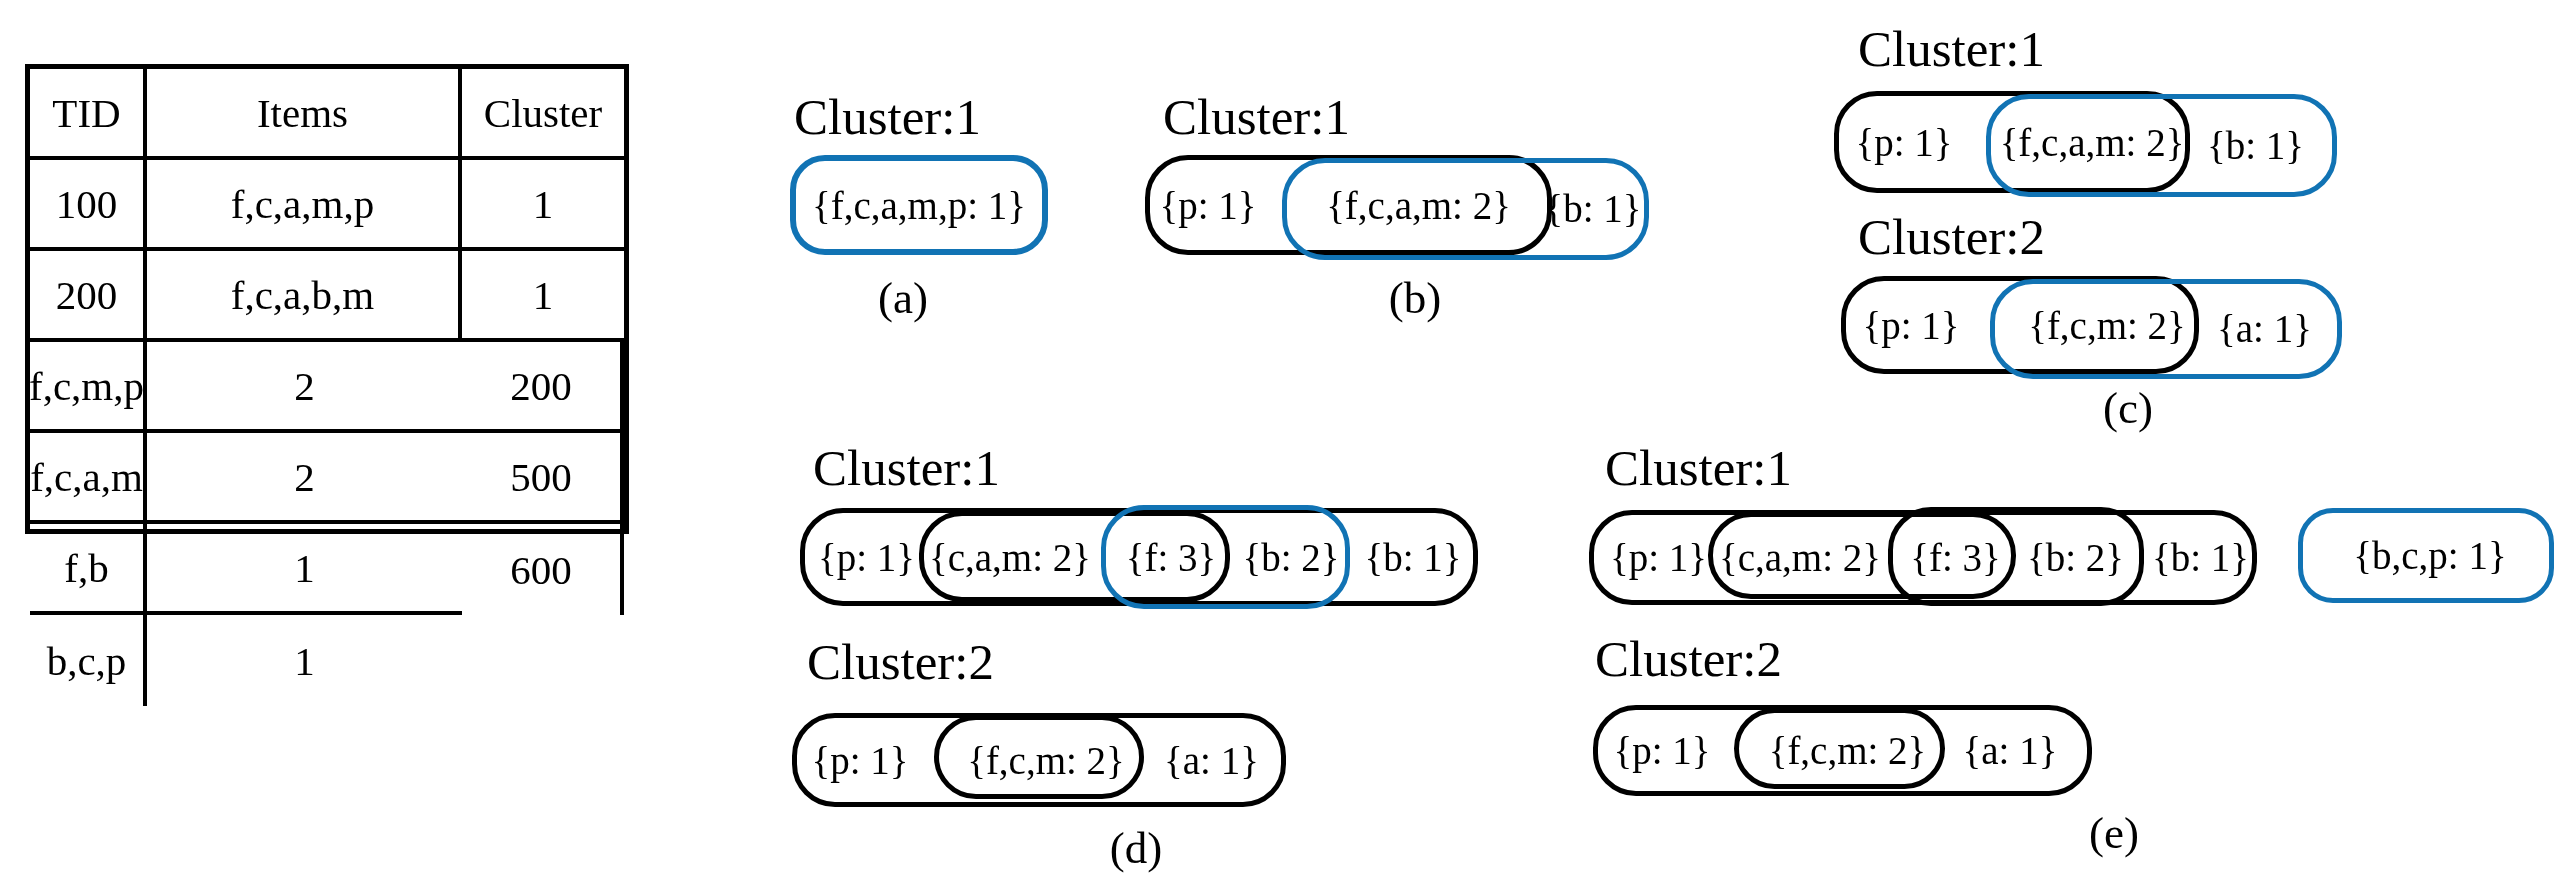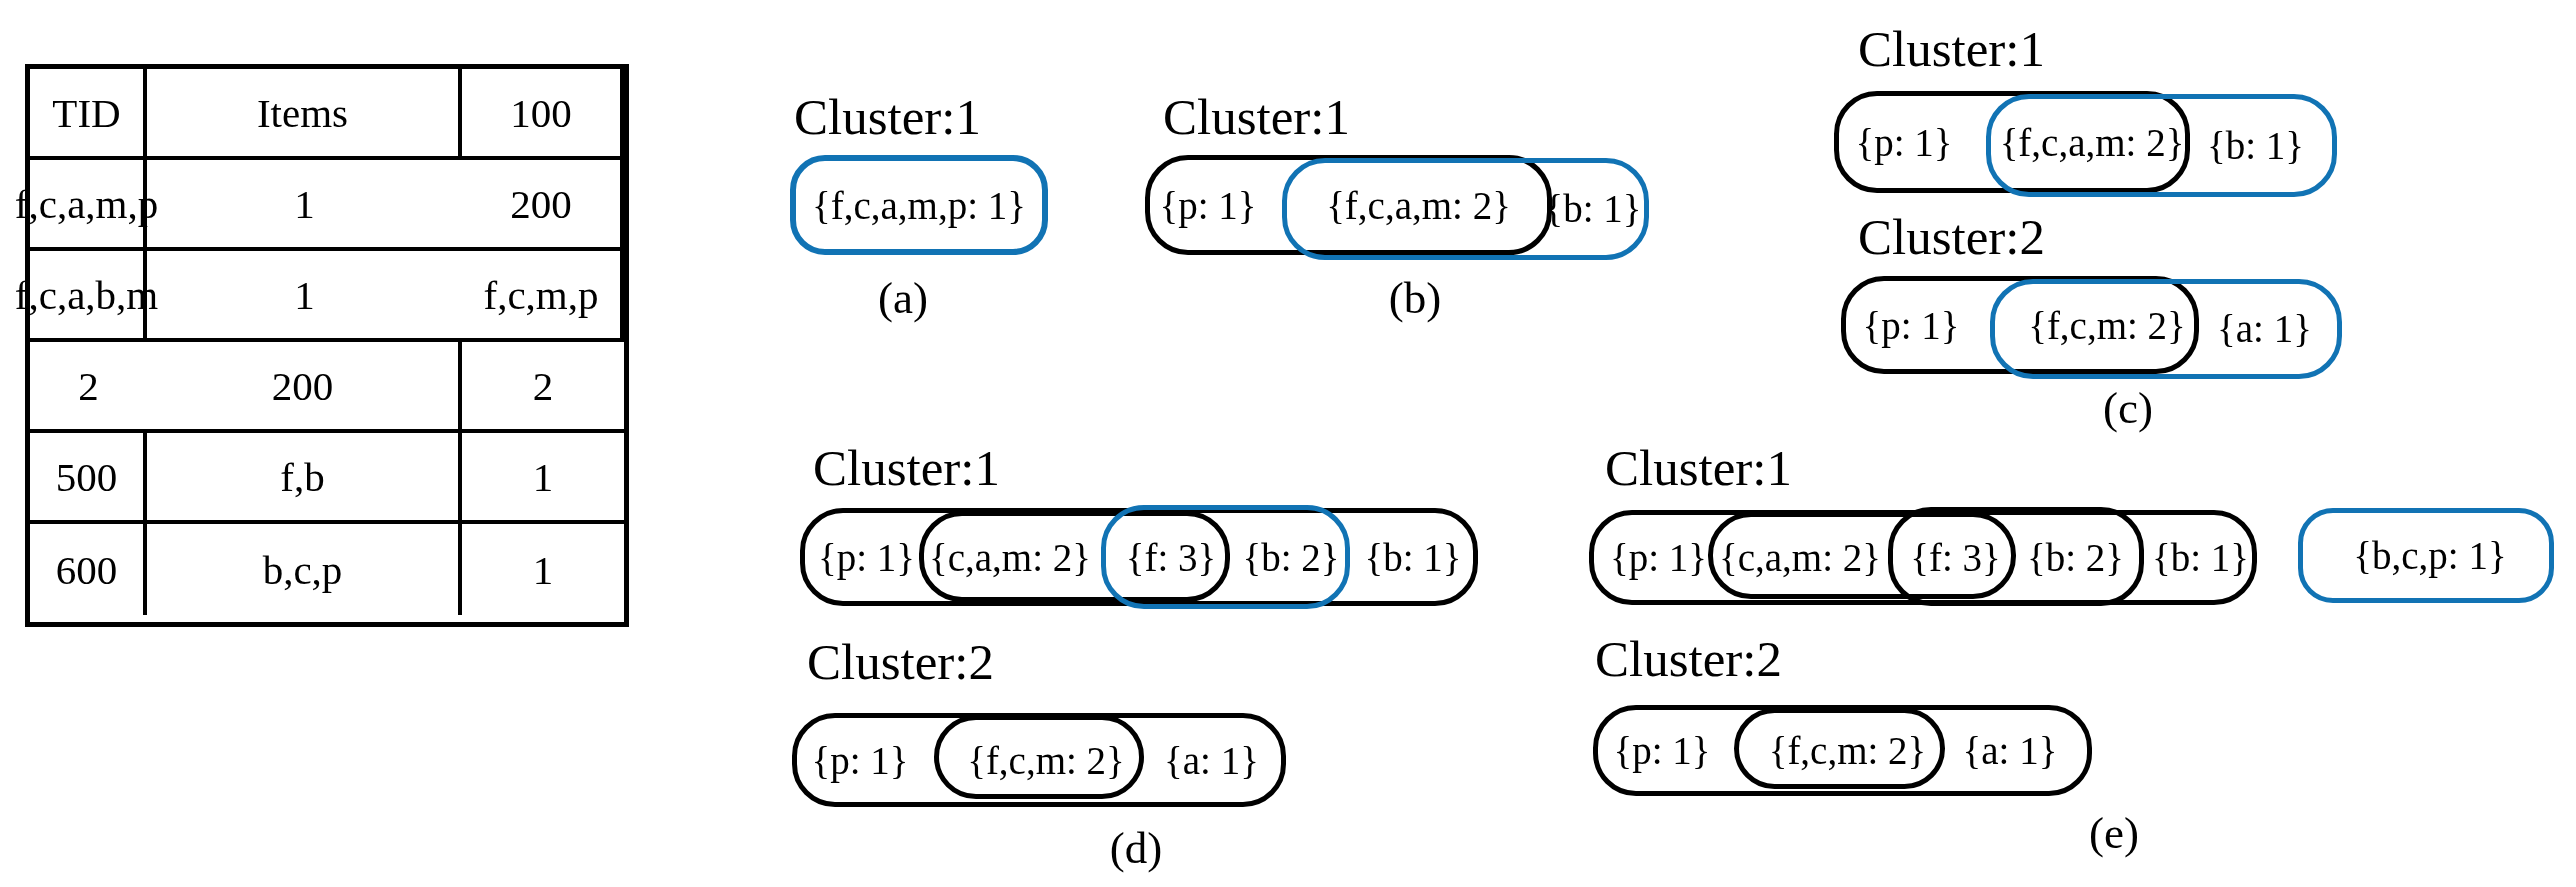--- a/index.html
+++ b/index.html
@@ -7,21 +7,21 @@
     position:relative;
     width:2576px;height:887px;
     background:#ffffff;
     font-family:"Liberation Serif","DejaVu Serif",serif;
     color:#000;
     overflow:hidden;
   }
   
   .tbl{
     position:absolute;left:25px;top:64px;
-    width:604px;height:563px;
+    width:604px;height:470px;
     border:5.5px solid #000;
     box-sizing:border-box;
     display:grid;
     grid-template-columns:117px 315px auto;
     grid-auto-rows:91px;
     background:#fff;
   }
   .cell{
     display:flex;align-items:center;justify-content:center;
     font-size:41px;
@@ -58,33 +58,35 @@
   }
 </style>
 </head>
 <body>
 
 <div id="canvas">
 
   <div class="tbl">
     <div class="cell">TID</div>
     <div class="cell">Items</div>
+    <div class="cell lastcol">Cluster</div>
 
     <div class="cell">100</div>
     <div class="cell">f,c,a,m,p</div>
     <div class="cell lastcol">1</div>
 
     <div class="cell">200</div>
     <div class="cell">f,c,a,b,m</div>
     <div class="cell lastcol">1</div>
 
     <div class="cell">f,c,m,p</div>
     <div class="cell lastcol">2</div>
 
     <div class="cell">200</div>
+    <div class="cell">f,c,a,m</div>
     <div class="cell lastcol">2</div>
 
     <div class="cell">500</div>
     <div class="cell">f,b</div>
     <div class="cell lastcol">1</div>
 
     <div class="cell lastrow">600</div>
     <div class="cell lastrow">b,c,p</div>
     <div class="cell lastcol lastrow">1</div>
   </div>

